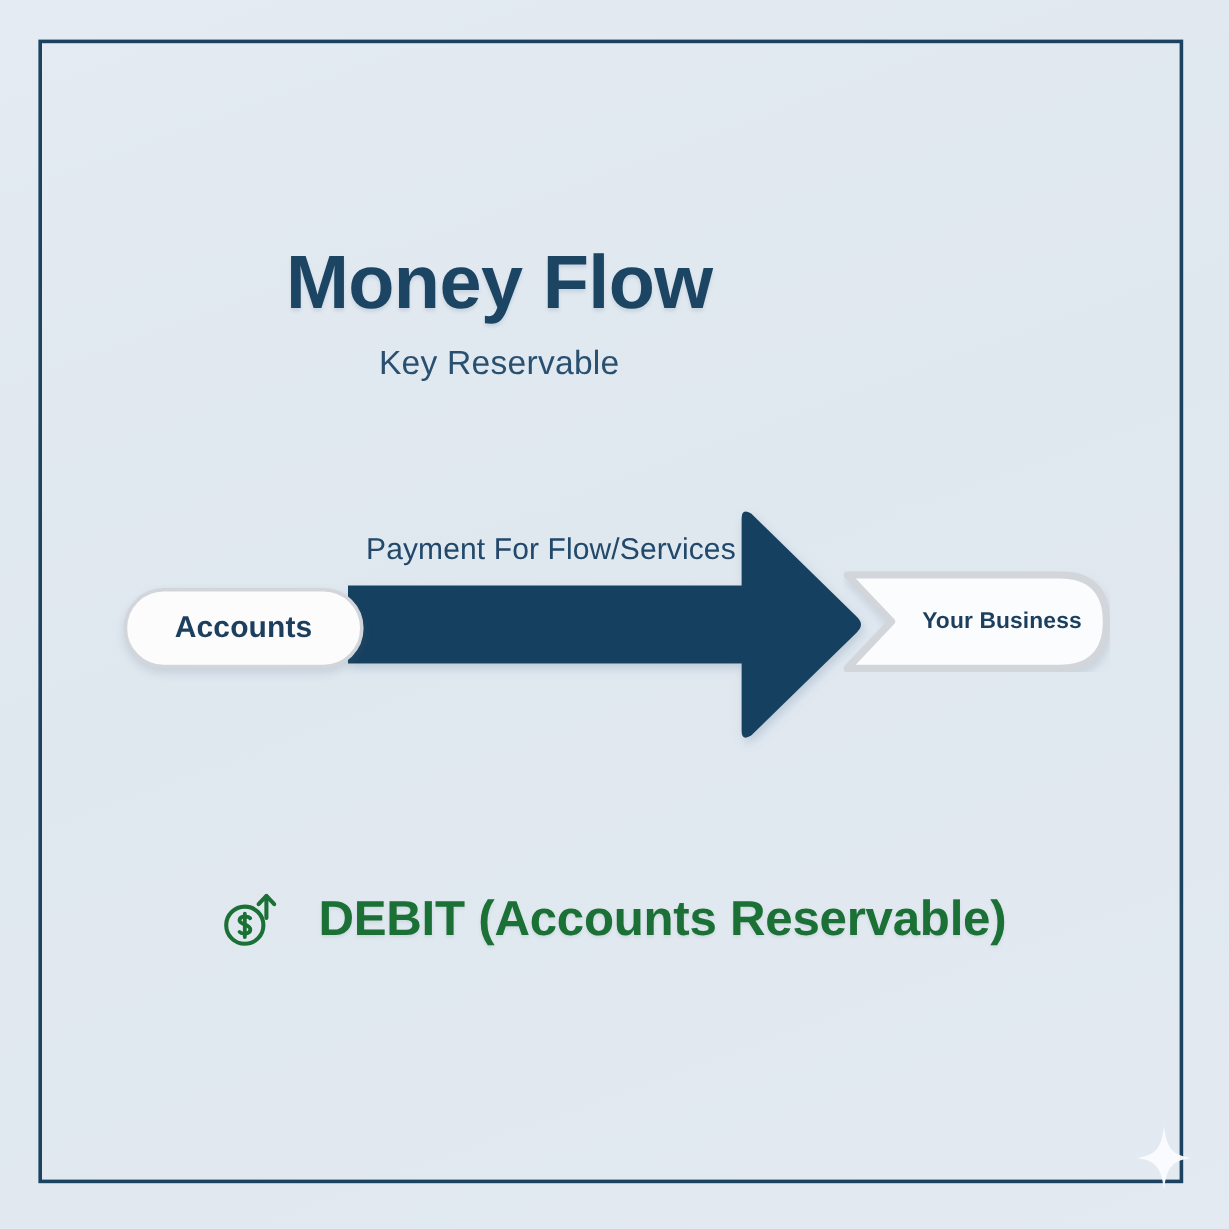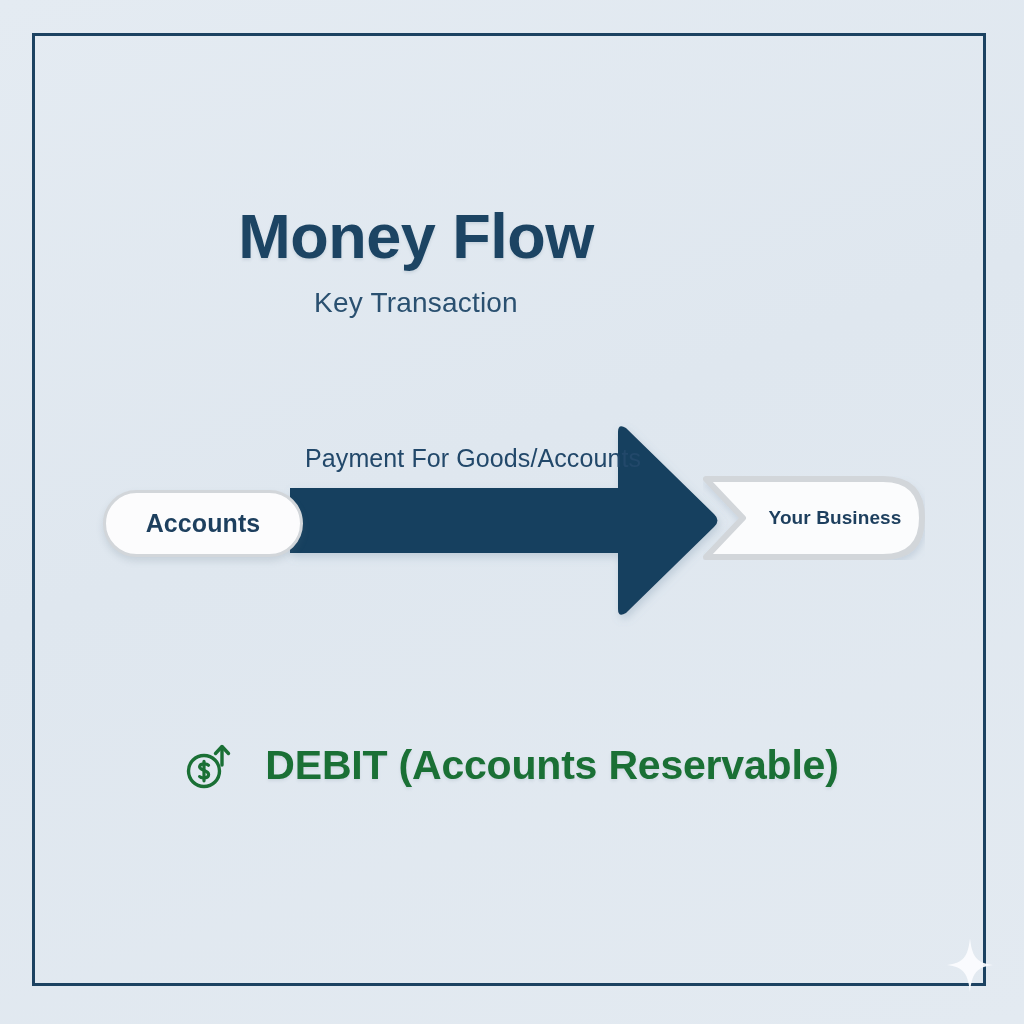--- a/index.html
+++ b/index.html
@@ -172,21 +172,21 @@
 </style>
 </head>
 <body>
 
 <div id="canvas">
 
   <div id="frame"></div>
 
   <div id="header">
     <div id="title">Money Flow</div>
-    <div id="subtitle">Key Transaction</div>
+    <div id="subtitle">Key Reservable</div>
   </div>
 
   <div id="flow">
 
     <svg id="arrow-svg" viewBox="0 0 470 215">
       <defs>
         <filter id="arrowShadow" x="-20%" y="-20%" width="150%" height="150%">
           <feDropShadow dx="2" dy="4" stdDeviation="4" flood-color="#6f8aa3" flood-opacity="0.30"></feDropShadow>
         </filter>
       </defs>
@@ -196,21 +196,21 @@
                Q 348 8 356 13
                L 444 99
                Q 451 105.5 444 112
                L 356 198
                Q 348 203 348 194
                L 348 138
                L 20 138
                Z" fill="#17405f" filter="url(#arrowShadow)"></path>
     </svg>
 
-    <div id="arrow-label">Payment For Goods/Accounts</div>
+    <div id="arrow-label">Payment For Flow/Services</div>
 
     <div id="node-customer">
       <span class="node-label">Accounts</span>
     </div>
 
     <div id="node-business">
       <svg width="222" height="84" viewBox="0 0 222 84">
         <defs>
           <filter id="nodeShadow" x="-20%" y="-30%" width="150%" height="180%">
             <feDropShadow dx="1" dy="4" stdDeviation="3.5" flood-color="#7b93aa" flood-opacity="0.26"></feDropShadow>

